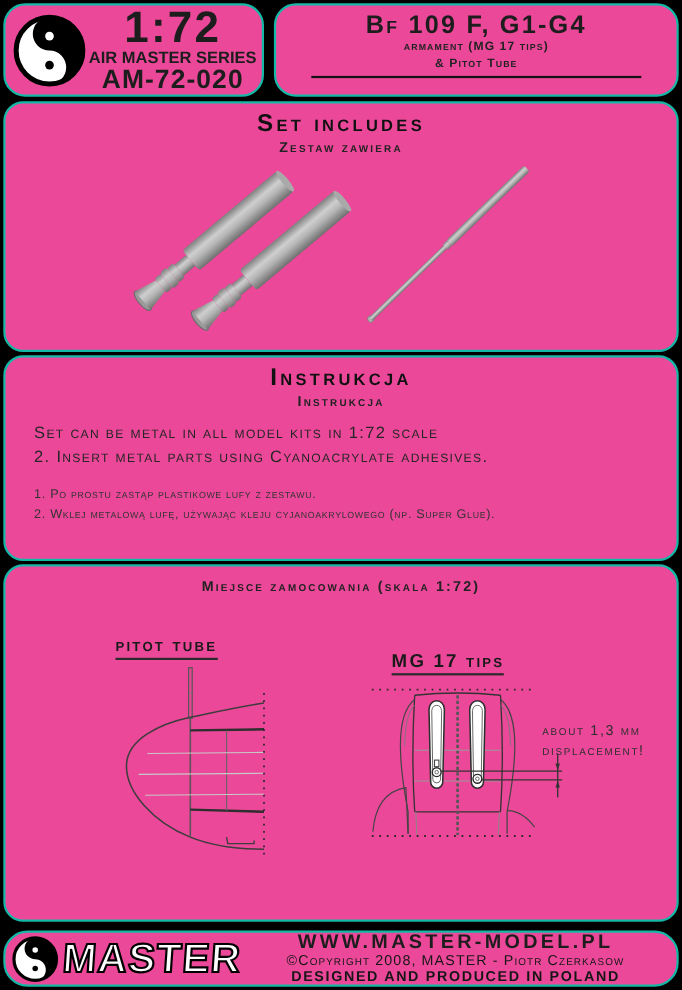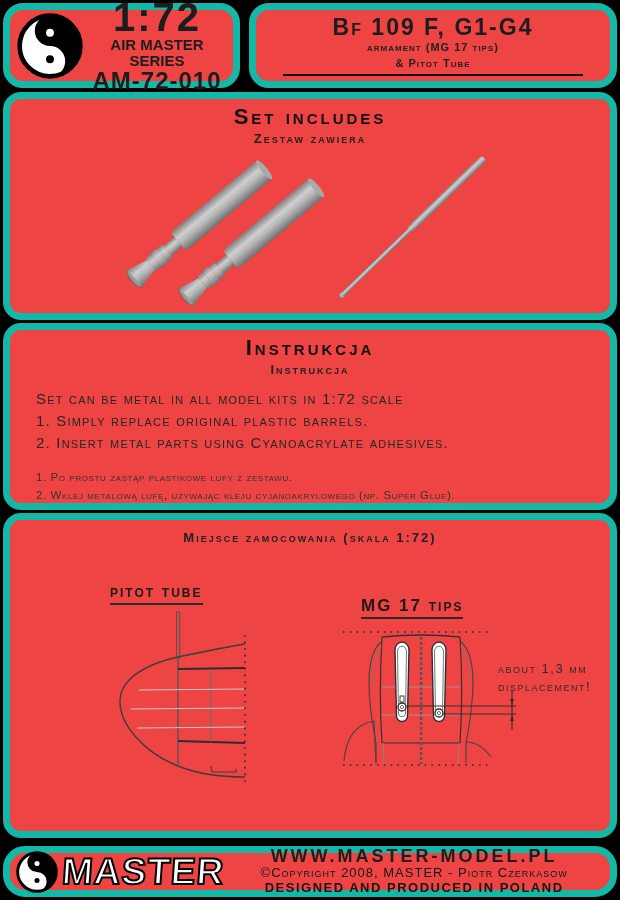--- a/index.html
+++ b/index.html
@@ -6,22 +6,22 @@
   body{
     width:620px;height:900px;
     background:#000;
     font-family:"Liberation Sans", sans-serif;
     color:#1d1d1d;
     -webkit-font-smoothing:antialiased;
   }
   .page{position:relative;width:620px;height:900px;background:#000;overflow:hidden;}
   .panel{
     position:absolute;
-    background:#ef4444;
-    border:7px solid #14b8a6;
+    background:#ec4899;
+    border:2px solid #14b8a6;
     box-sizing:border-box;
   }
   .sc{font-variant:small-caps;}
   .up{text-transform:uppercase;}
 
   
   .header-left{left:3px;top:3px;width:237px;height:85px;border-radius:20px;
     display:flex;align-items:center;}
   .header-left .logo{flex:0 0 auto;margin:0 2px 0 7px;}
   .hl-text{flex:1;text-align:center;line-height:1;padding-right:4px;}
@@ -80,21 +80,21 @@
   <div class="panel header-left">
     <svg class="logo" width="66" height="66" viewBox="0 0 100 100">
       <circle cx="50" cy="50" r="46" fill="#fff" stroke="#000" stroke-width="7"></circle>
       <path d="M 50,96 A 46,46 0 0 0 50,4 A 23,23 0 0 0 50,50 A 23,23 0 0 1 50,96 Z" fill="#000"></path>
       <circle cx="50" cy="30" r="6" fill="#fff"></circle>
       <circle cx="50" cy="70" r="6" fill="#000"></circle>
     </svg>
     <div class="hl-text">
       <div class="hl-scale">1:72</div>
       <div class="hl-series up">Air Master Series</div>
-      <div class="hl-code">AM-72-010</div>
+      <div class="hl-code">AM-72-020</div>
     </div>
   </div>
 
   <div class="panel header-right">
     <div class="ht-title sc">Bf 109 F, G1-G4</div>
     <div class="ht-sub sc">armament (MG 17 tips)</div>
     <div class="ht-sub sc">&amp; Pitot Tube</div>
     <div class="ht-rule"></div>
     <div class="ht-pl up">uzbrojenie i rurka pitota</div>
   </div>
@@ -146,21 +146,20 @@
   </div>
 
   <div class="panel instr-panel">
     <div class="sec-head">
       <div class="sec-title sc">Instrukcja</div>
       <div class="sec-sub sc">Instrukcja</div>
     </div>
     <div class="instr-body">
       <div class="instr-en">
         <div class="sc">Set can be metal in all model kits in 1:72 scale</div>
-        <div class="sc">1. Simply replace original plastic barrels.</div>
         <div class="sc">2. Insert metal parts using Cyanoacrylate adhesives.</div>
       </div>
       <div class="instr-pl">
         <div class="sc">1. Po prostu zastąp plastikowe lufy z zestawu.</div>
         <div class="sc">2. Wklej metalową lufę, używając kleju cyjanoakrylowego (np. Super Glue).</div>
       </div>
     </div>
   </div>
 
   <div class="panel mount-panel">

